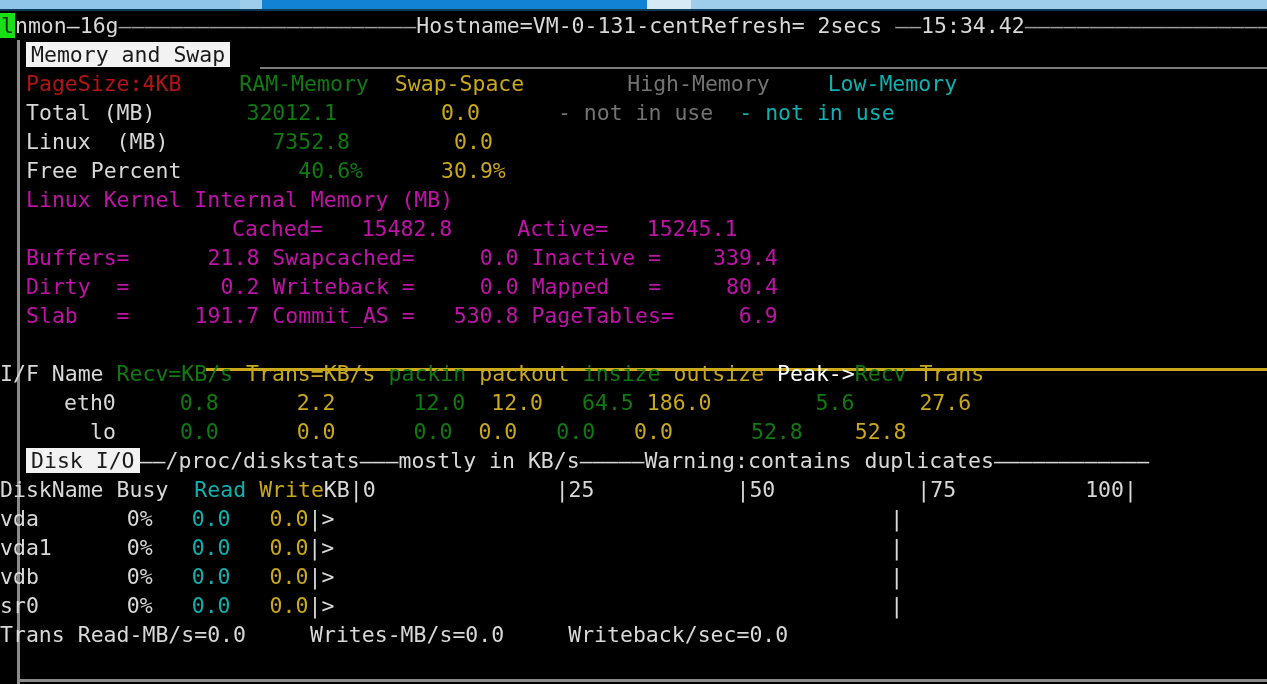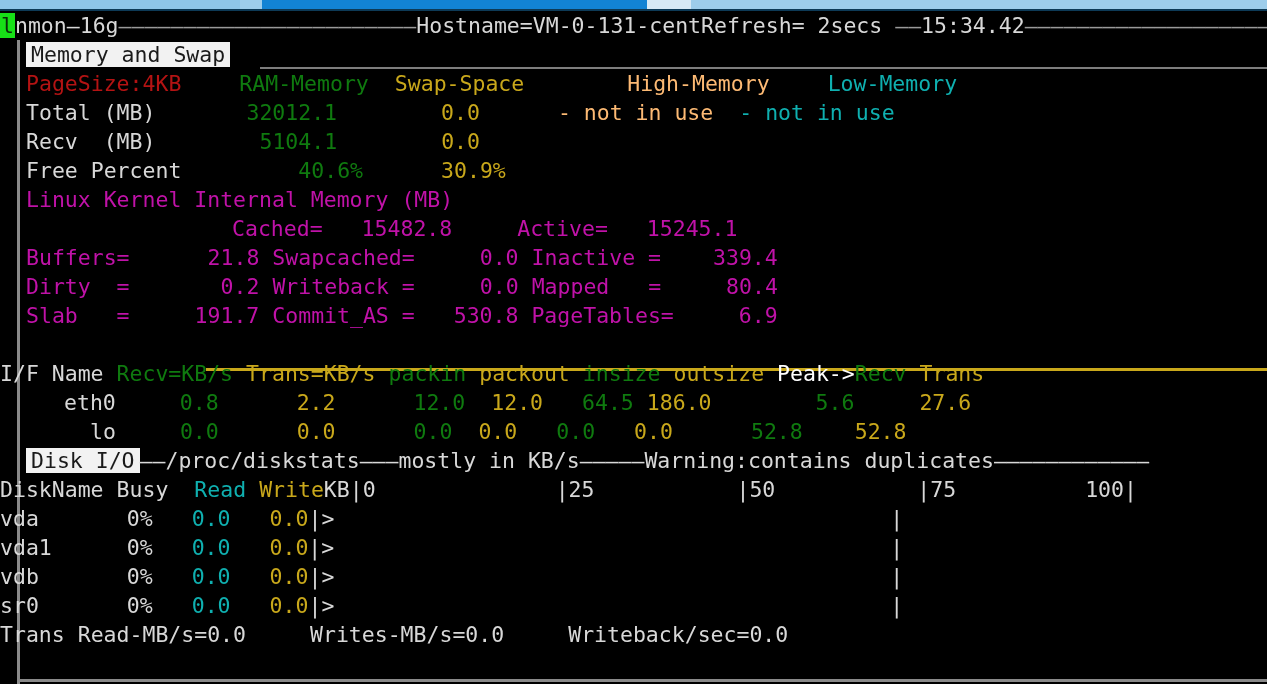--- a/index.html
+++ b/index.html
@@ -64,21 +64,21 @@
     letter-spacing: 0px;
     color: #d8d8d8;
   }
 
   
   .c-white   { color: #d8d8d8; }
   .c-bwhite  { color: #ffffff; }
   .c-red     { color: #b41313; }
   .c-dgreen  { color: #0f7a0f; }
   .c-yellow  { color: #c9a81b; }
-  .c-blue    { color: #fdba74; }
+  .c-blue    { color: #737373; }
   .c-cyan    { color: #0fb0b0; }
   .c-magenta { color: #c012a8; }
   .c-dash    { color: #9a9a9a; }
 
   .hdr-white {
     background: #f2f2f2;
     color: #1a1a1a;
     padding: 0 5px;
   }
   .hdr-yellow {
@@ -143,21 +143,21 @@
   <div class="rule-gold" style="left:206px; top:357px; width:1061px;"></div>
 
   <div class="row" style="top:0px;"><span class="cursor">l</span><span class="c-white">nmon</span><span class="c-white">—</span><span class="c-white">16g</span><span class="c-dash">———————————————————————</span><span class="c-white">Hostname=</span><span class="c-white">VM-0-131-cent</span><span class="c-white">Refresh=</span><span class="c-white"> 2secs </span><span class="c-dash">——</span><span class="c-white">15:34.42</span><span class="c-dash">————————————————————————————</span></div>
 
   <div class="row" style="top:29px;"><span style="display:inline-block;width:26px;">&nbsp;</span><span class="hdr-white">Memory and Swap</span></div>
 
   <div class="row" style="top:58px;"><span style="display:inline-block;width:26px;">&nbsp;</span><span class="c-red">PageSize:4KB</span><span style="display:inline-block;width:58px;">&nbsp;</span><span class="c-dgreen">RAM-Memory</span><span style="display:inline-block;width:26px;">&nbsp;</span><span class="c-yellow">Swap-Space</span><span style="display:inline-block;width:103px;">&nbsp;</span><span class="c-blue">High-Memory</span><span style="display:inline-block;width:58px;">&nbsp;</span><span class="c-cyan">Low-Memory</span></div>
 
   <div class="row" style="top:87px;"><span style="display:inline-block;width:26px;">&nbsp;</span><span class="c-white">Total (MB)</span><span style="display:inline-block;width:91px;">&nbsp;</span><span class="c-dgreen">32012.1</span><span style="display:inline-block;width:104px;">&nbsp;</span><span class="c-yellow">0.0</span><span style="display:inline-block;width:78px;">&nbsp;</span><span class="c-blue">- not in use</span><span style="display:inline-block;width:26px;">&nbsp;</span><span class="c-cyan">- not in use</span></div>
 
-  <div class="row" style="top:116px;"><span style="display:inline-block;width:26px;">&nbsp;</span><span class="c-white">Recv  (MB)</span><span style="display:inline-block;width:104px;">&nbsp;</span><span class="c-dgreen">5104.1</span><span style="display:inline-block;width:104px;">&nbsp;</span><span class="c-yellow">0.0</span></div>
+  <div class="row" style="top:116px;"><span style="display:inline-block;width:26px;">&nbsp;</span><span class="c-white">Linux  (MB)</span><span style="display:inline-block;width:104px;">&nbsp;</span><span class="c-dgreen">7352.8</span><span style="display:inline-block;width:104px;">&nbsp;</span><span class="c-yellow">0.0</span></div>
 
   <div class="row" style="top:145px;"><span style="display:inline-block;width:26px;">&nbsp;</span><span class="c-white">Free Percent</span><span style="display:inline-block;width:117px;">&nbsp;</span><span class="c-dgreen">40.6%</span><span style="display:inline-block;width:78px;">&nbsp;</span><span class="c-yellow">30.9%</span></div>
 
   <div class="row" style="top:174px;"><span style="display:inline-block;width:26px;">&nbsp;</span><span class="c-magenta">Linux Kernel Internal Memory (MB)</span></div>
 
   <div class="row" style="top:203px;"><span style="display:inline-block;width:232px;">&nbsp;</span><span class="c-magenta">Cached=</span><span style="display:inline-block;width:39px;">&nbsp;</span><span class="c-magenta">15482.8</span><span style="display:inline-block;width:65px;">&nbsp;</span><span class="c-magenta">Active=</span><span style="display:inline-block;width:39px;">&nbsp;</span><span class="c-magenta">15245.1</span></div>
 
   <div class="row" style="top:232px;"><span style="display:inline-block;width:26px;">&nbsp;</span><span class="c-magenta">Buffers=</span><span style="display:inline-block;width:78px;">&nbsp;</span><span class="c-magenta">21.8</span><span style="display:inline-block;width:13px;">&nbsp;</span><span class="c-magenta">Swapcached=</span><span style="display:inline-block;width:65px;">&nbsp;</span><span class="c-magenta">0.0</span><span style="display:inline-block;width:13px;">&nbsp;</span><span class="c-magenta">Inactive =</span><span style="display:inline-block;width:52px;">&nbsp;</span><span class="c-magenta">339.4</span></div>
 
   <div class="row" style="top:261px;"><span style="display:inline-block;width:26px;">&nbsp;</span><span class="c-magenta">Dirty  =</span><span style="display:inline-block;width:91px;">&nbsp;</span><span class="c-magenta">0.2</span><span style="display:inline-block;width:13px;">&nbsp;</span><span class="c-magenta">Writeback =</span><span style="display:inline-block;width:65px;">&nbsp;</span><span class="c-magenta">0.0</span><span style="display:inline-block;width:13px;">&nbsp;</span><span class="c-magenta">Mapped   =</span><span style="display:inline-block;width:65px;">&nbsp;</span><span class="c-magenta">80.4</span></div>

